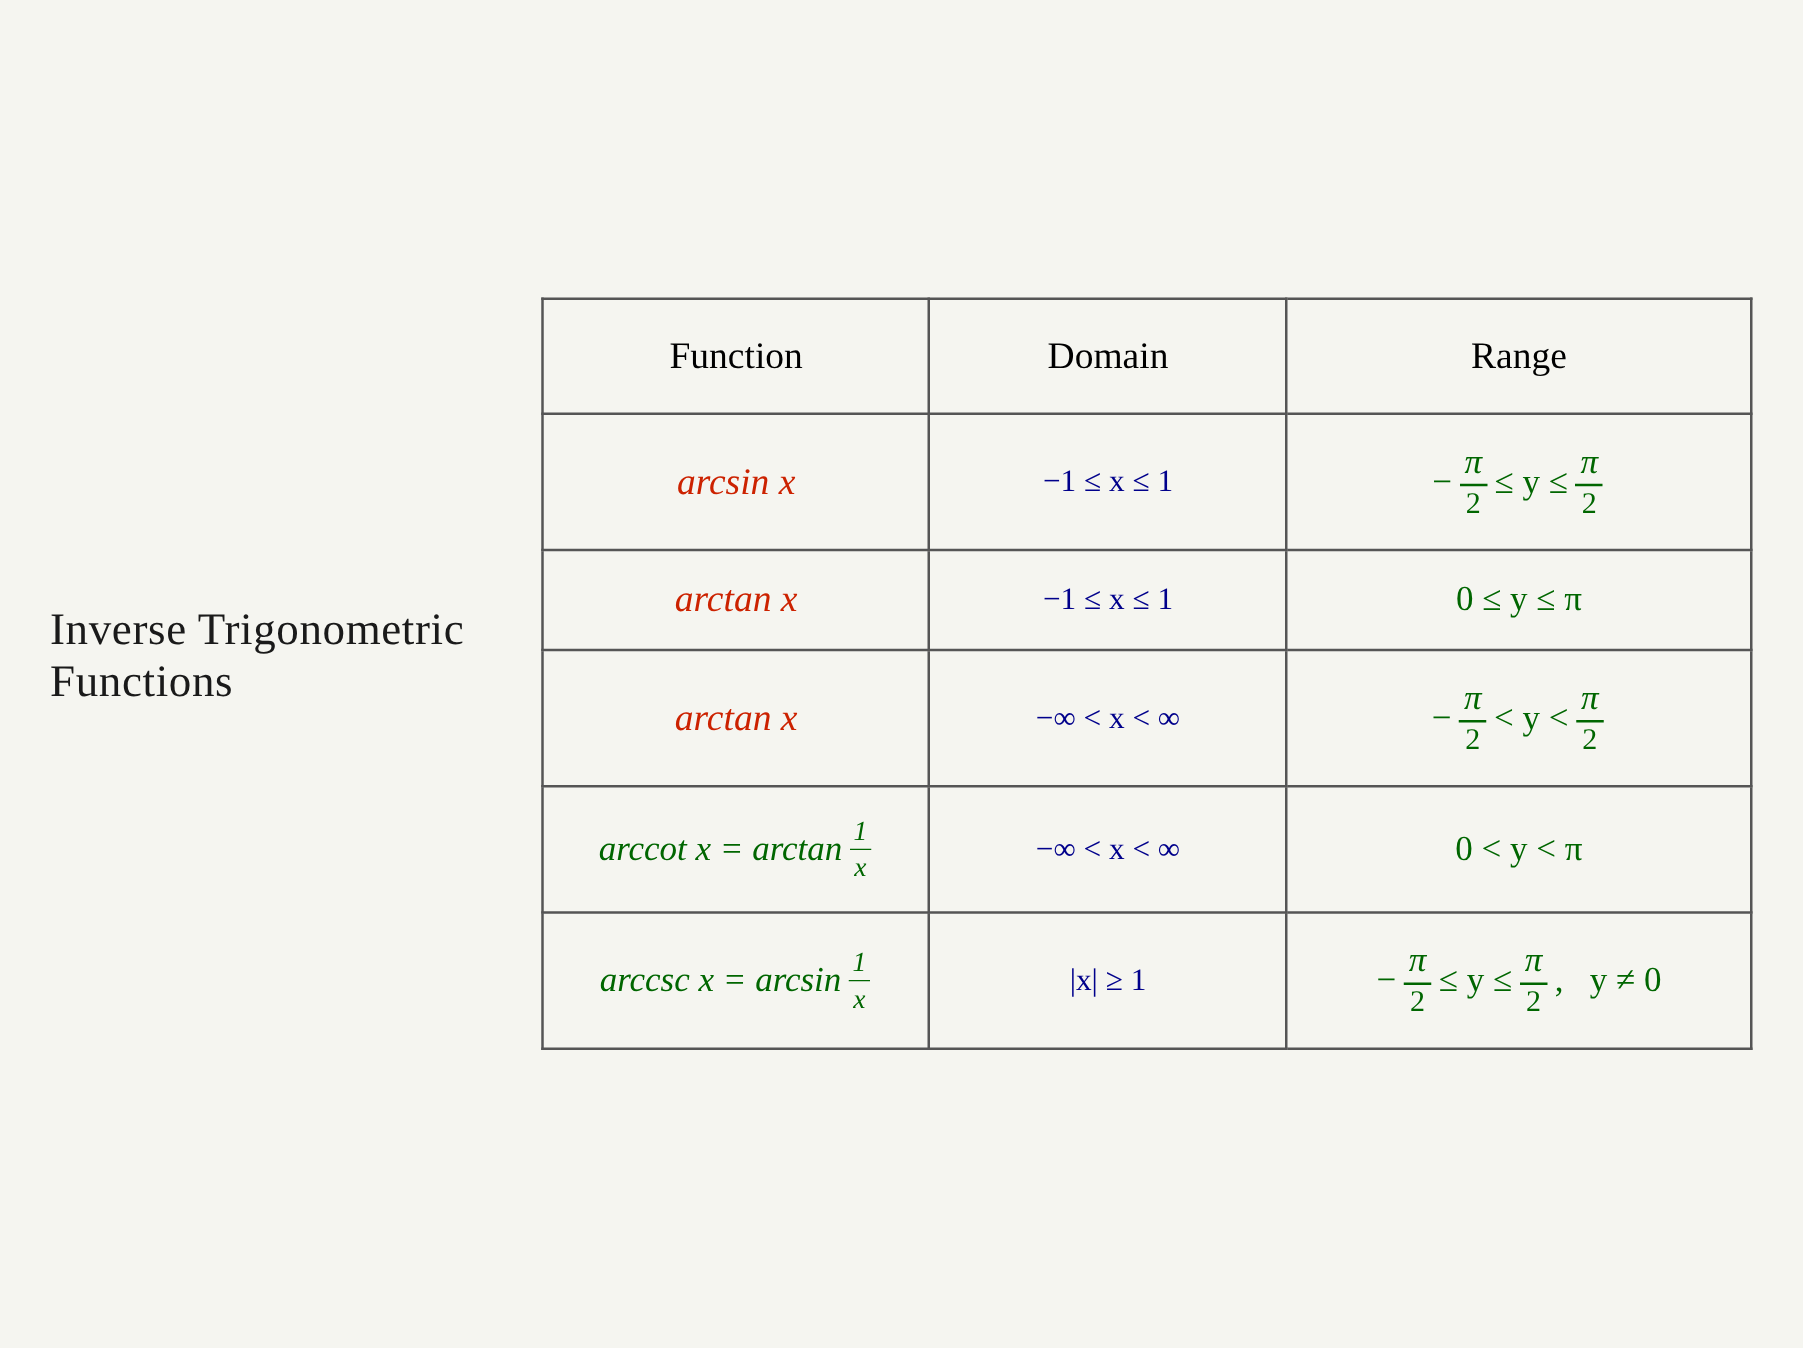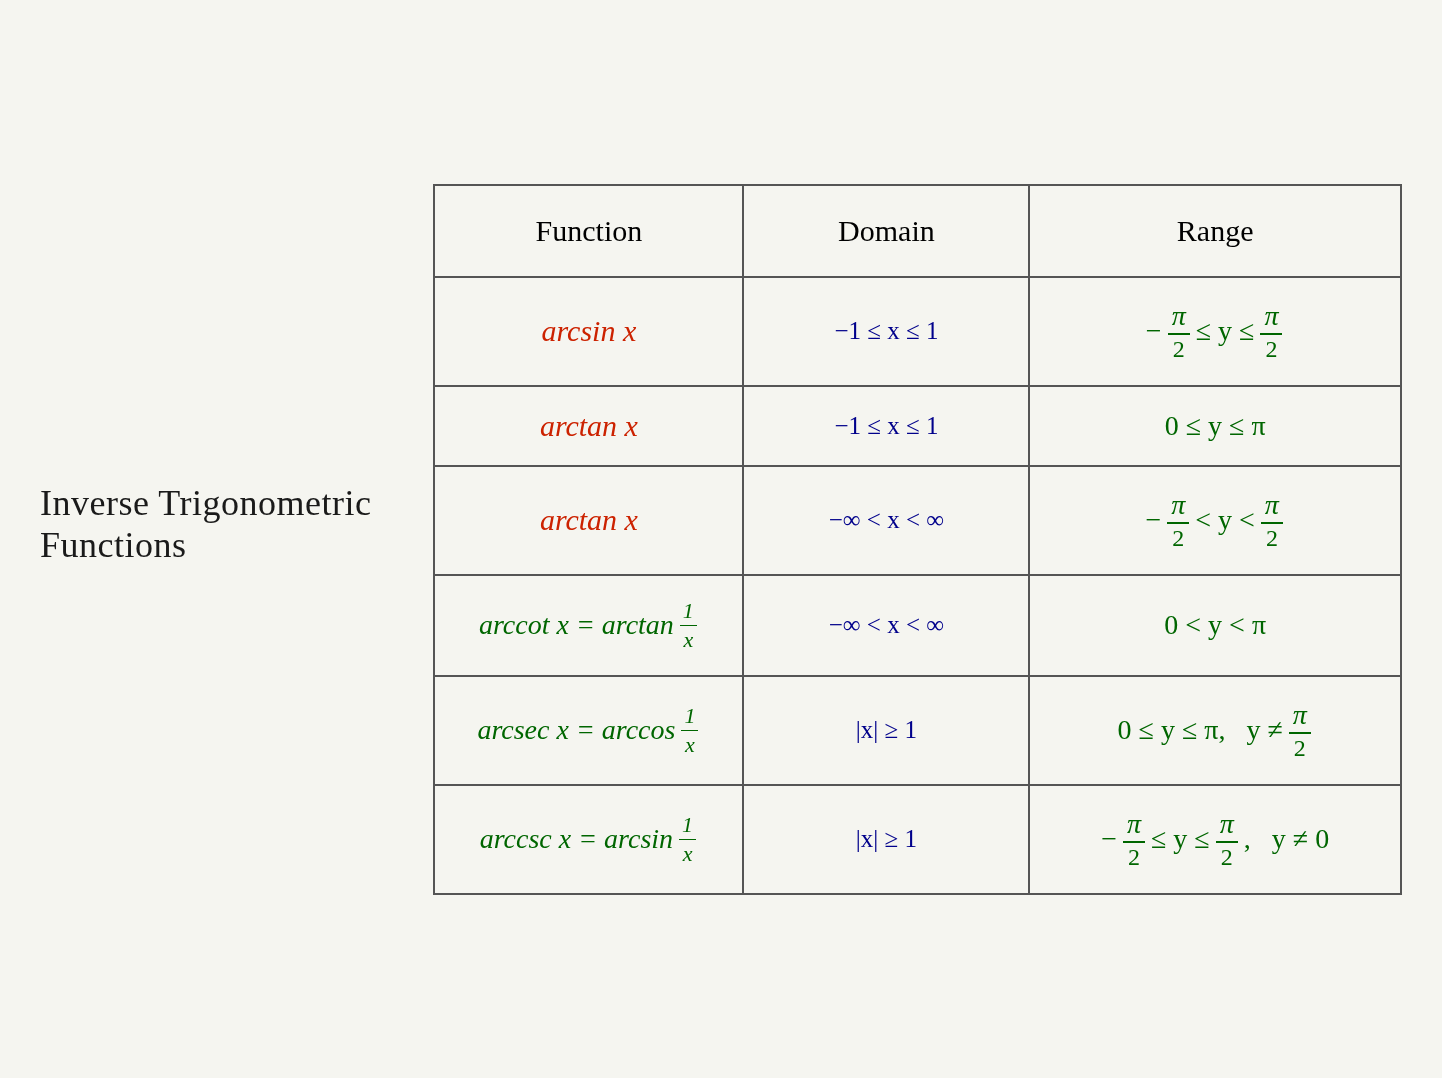--- a/index.html
+++ b/index.html
@@ -241,47 +241,20 @@
           </span>
         </td>
         <td>
           <span class="domain-val">−∞ &lt; x &lt; ∞</span>
         </td>
         <td>
           <span class="range-val">0 &lt; y &lt; π</span>
         </td>
       </tr>
 
-      <tr>
-        <td>
-          <span class="func-name-green">
-            <span class="math-row">
-              arcsec x = arccos
-              <span class="small-frac">
-                <span class="num">1</span>
-                <span class="den">x</span>
-              </span>
-            </span>
-          </span>
-        </td>
-        <td>
-          <span class="domain-val">|x| ≥ 1</span>
-        </td>
-        <td>
-          <span class="range-val">
-            <span class="math-row">
-              0 ≤ y ≤ π, &nbsp; y ≠
-              <span class="pi-frac">
-                <span class="num">π</span>
-                <span class="den">2</span>
-              </span>
-            </span>
-          </span>
-        </td>
-      </tr>
 
       <tr>
         <td>
           <span class="func-name-green">
             <span class="math-row">
               arccsc x = arcsin
               <span class="small-frac">
                 <span class="num">1</span>
                 <span class="den">x</span>
               </span>

